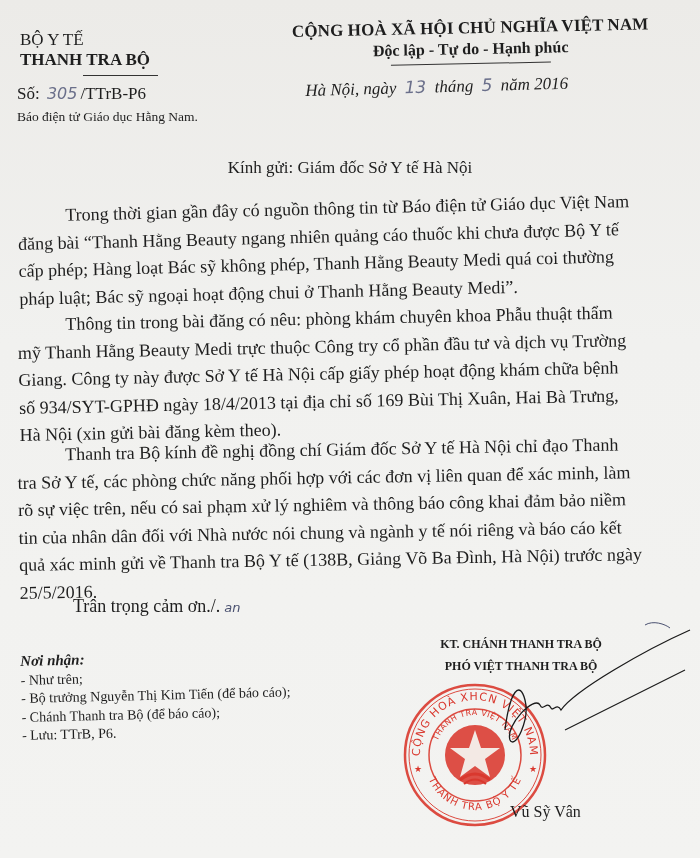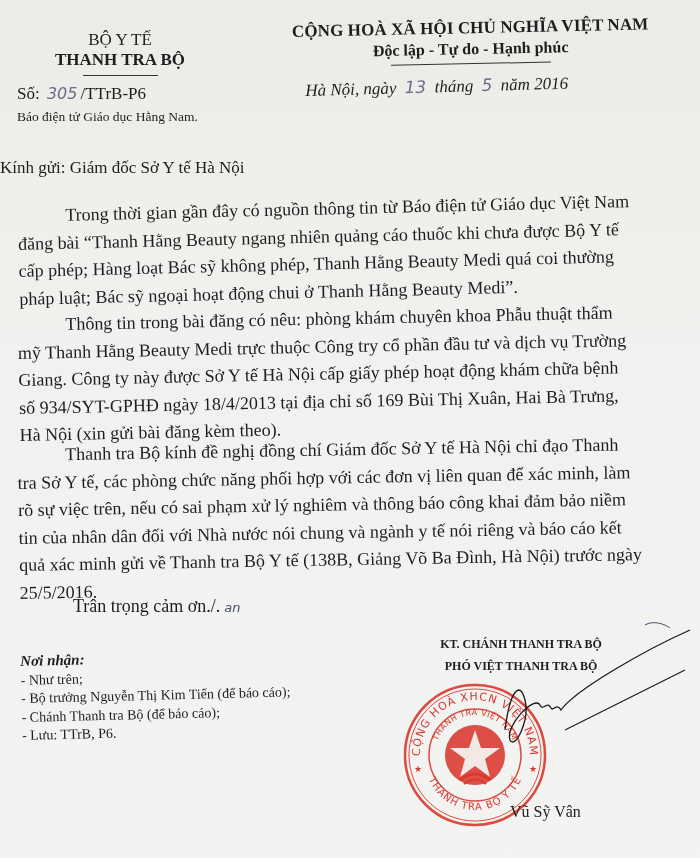--- a/index.html
+++ b/index.html
@@ -8,38 +8,38 @@
     background: #efefed;
     font-family: "Liberation Serif", "DejaVu Serif", serif;
     color: #1e1e1e;
     position: relative;
   }
   .page {
     position: absolute; left: 0; top: 0; width: 700px; height: 858px;
     background: linear-gradient(180deg, #ecebe8 0%, #f1f1ef 40%, #f3f3f1 100%);
   }
   .abs { position: absolute; white-space: nowrap; }
-  .left-header { left: 20px; top: 30px; width: 200px; text-align: center; }
+  .left-header { left: 20px; top: 30px; width: 200px; text-align: left; }
   .left-header .ministry { font-size: 17px; line-height: 20px; }
   .left-header .dept { font-size: 17px; font-weight: bold; line-height: 20px; }
   .left-header .rule { width: 75px; height: 1px; background: #333; margin: 5px auto 0; }
 
   .right-header { left: 240px; top: 22px; width: 460px; text-align: center; transform: rotate(-1.2deg); transform-origin: left top; }
   .right-header .republic { font-size: 17px; font-weight: bold; line-height: 22px; letter-spacing: 0.1px; }
   .right-header .motto { font-size: 16px; font-weight: bold; line-height: 20px; }
   .right-header .rule { width: 160px; height: 1px; background: #333; margin: 4px auto 0; }
 
   .docnum { left: 17px; top: 84px; font-size: 17px; }
   .docnum .handwrite { font-family: "DejaVu Sans", sans-serif; font-style: italic; color: #6a6f8a; font-size: 16px; margin: 0 3px; font-weight: 300; }
   .subject { left: 25px; top: 108px; font-size: 13.5px; line-height: 17px; white-space: normal; width: 300px; }
 
   .dateline { left: 305px; top: 80px; font-size: 17px; font-style: italic; transform: rotate(-1.6deg); transform-origin: left top; }
   .dateline .handwrite { font-family: "DejaVu Sans", sans-serif; color: #6a6f8a; font-weight: 300; margin: 0 4px; }
 
-  .recipient { left: 0; width: 700px; top: 158px; text-align: left; font-size: 17px; }
+  .recipient { left: 0; width: 700px; top: 158px; text-align: center; font-size: 17px; }
 
   .body { position: absolute; left: 17px; width: 665px; font-size: 18px; line-height: 27.5px; text-align: justify; }
   .p1 { top: 203px; transform: rotate(-1.4deg); transform-origin: left top; }
   .p2 { top: 312px; transform: rotate(-1.2deg); transform-origin: left top; }
   .p3 { top: 442px; transform: rotate(-1.0deg); transform-origin: left top; }
   .line { display: block; white-space: nowrap; }
   .indent { padding-left: 48px; }
 
   .closing { left: 73px; top: 596px; font-size: 18px; }
   .closing .initials { font-family: "DejaVu Sans", sans-serif; font-style: italic; color: #4a5170; font-size: 13px; margin-left: 4px; }

